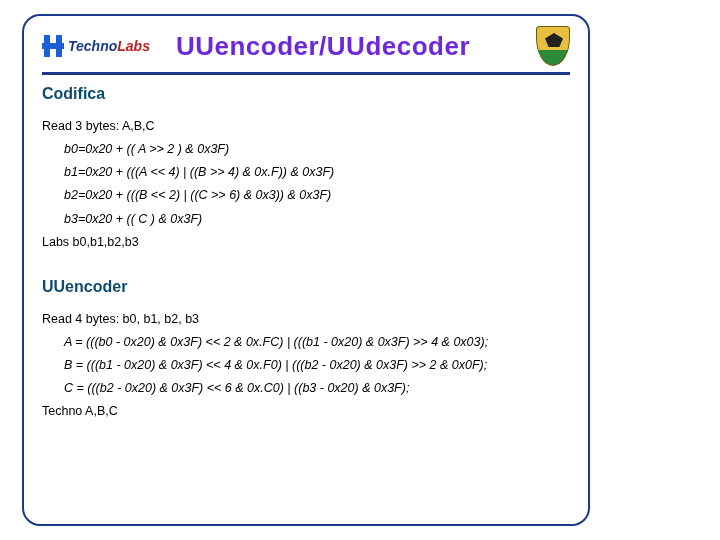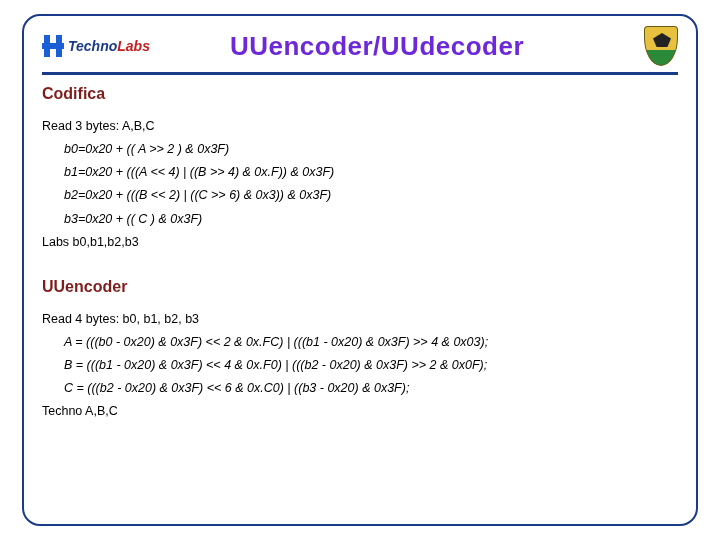--- a/index.html
+++ b/index.html
@@ -8,21 +8,21 @@
     height: 540px;
     background: #fff;
     font-family: Arial, Helvetica, sans-serif;
     position: relative;
     overflow: hidden;
   }
   .slide {
     position: absolute;
     left: 22px;
     top: 14px;
-    width: 676px;
+    width: 568px;
     height: 512px;
     border: 2px solid #1a3a8a;
     border-radius: 18px;
     background: #fff;
     padding: 10px 18px 14px 18px;
   }
   .header {
     display: flex;
     align-items: center;
     border-bottom: 3px solid #1a3a8a;
@@ -90,21 +90,21 @@
     content: "";
     position: absolute;
     left: 8px; top: 6px;
     width: 18px; height: 14px;
     background: #222;
     clip-path: polygon(50% 0, 100% 40%, 80% 100%, 20% 100%, 0 40%);
   }
   .section-title {
     font-size: 16px;
     font-weight: 700;
-    color: #7f1d1d;
+    color: #0c4a6e;
     margin: 6px 0 12px 0;
   }
   .lines {
     font-size: 12.5px;
     color: #000;
     line-height: 1.85;
   }
   .lines .indent {
     padding-left: 22px;
     display: block;

